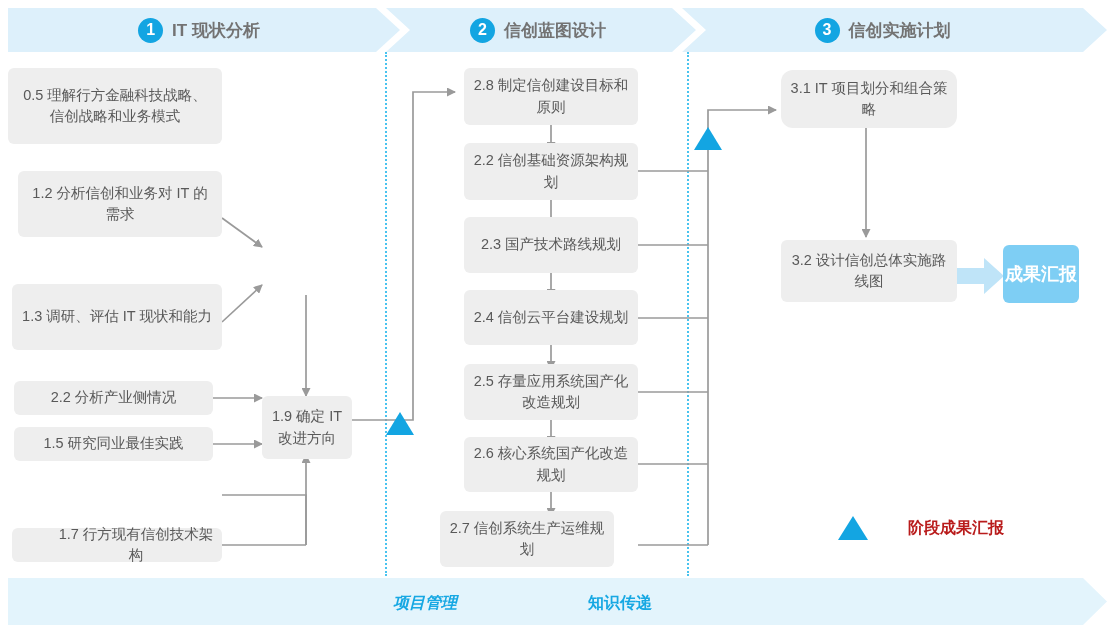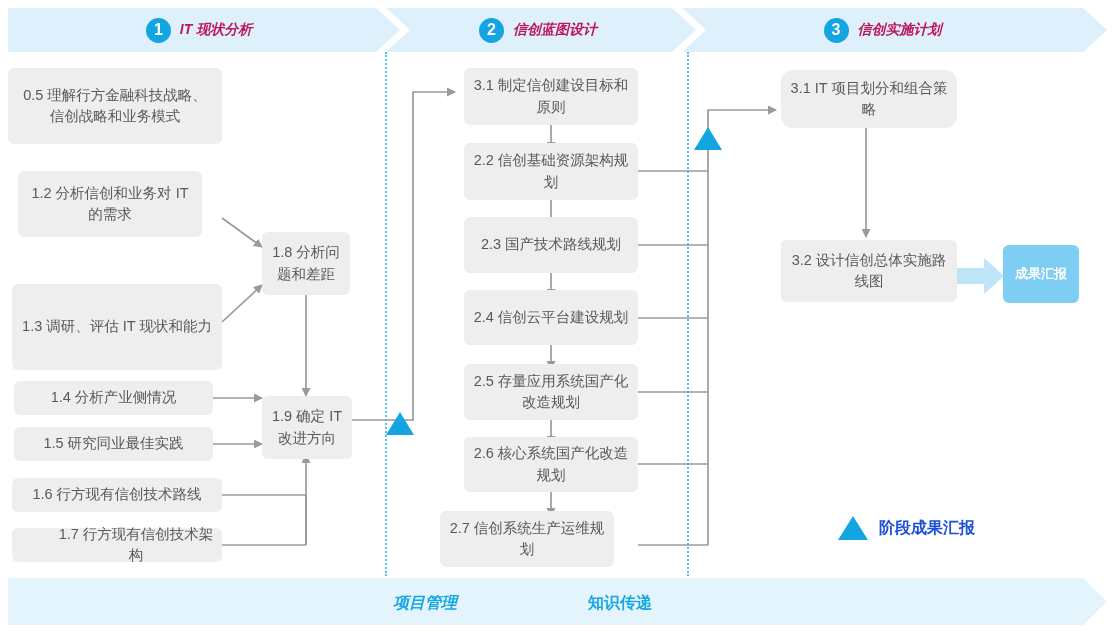--- a/index.html
+++ b/index.html
@@ -7,21 +7,21 @@
        font-family:"Liberation Sans","DejaVu Sans",sans-serif;}
   #stage{position:absolute;left:0;top:0;width:1115px;height:638px;}
 
   
   .phase{position:absolute;top:8px;height:44px;background:#ddf0fb;
          display:flex;align-items:center;justify-content:center;}
   .phase .inner{display:flex;align-items:center;gap:9px;}
   .badge{width:25px;height:25px;border-radius:50%;background:#13a5e2;color:#fff;
          font-size:16px;font-weight:bold;display:flex;align-items:center;
          justify-content:center;line-height:1;}
-  .phase-label{color:#be185d;font-size:14px;font-weight:bold;white-space:nowrap;font-style:italic;}
+  .phase-label{color:#737373;font-size:17px;font-weight:bold;white-space:nowrap;}
 
   .p1{left:8px;width:392px;
       clip-path:polygon(0 0, 368px 0, 392px 22px, 368px 44px, 0 44px);}
   .p2{left:386px;width:310px;
       clip-path:polygon(0 0, 286px 0, 310px 22px, 286px 44px, 0 44px, 24px 22px);}
   .p3{left:682px;width:425px;
       clip-path:polygon(0 0, 401px 0, 425px 22px, 401px 44px, 0 44px, 24px 22px);}
   .p1 .inner{margin-left:-10px}
   .p2 .inner{margin-left:-6px}
   .p3 .inner{margin-left:-24px}
@@ -30,28 +30,28 @@
   .vdot{position:absolute;width:0;border-left:2px dotted #49c3ef;}
 
   
   .box{position:absolute;background:#eeeeee;border-radius:6px;
        display:flex;align-items:center;justify-content:center;text-align:center;
        color:#595959;font-size:14.5px;line-height:1.45;padding:4px 8px;
        box-sizing:border-box;}
 
   
   .chip{position:absolute;background:#7ecef4;border-radius:6px;color:#ffffff;
-        font-size:13px;font-weight:bold;line-height:1.35;text-align:left;
+        font-size:18px;font-weight:bold;line-height:1.35;text-align:left;
         display:flex;align-items:center;justify-content:center;}
 
   
   .legend{position:absolute;display:flex;align-items:center;gap:11px;}
   .legend .tri{width:0;height:0;border-left:15px solid transparent;
                border-right:15px solid transparent;border-bottom:24px solid #13a5e2;}
-  .legend .txt{color:#1d4ed8;font-size:16px;font-weight:bold;white-space:nowrap;}
+  .legend .txt{color:#b91c1c;font-size:16px;font-weight:bold;white-space:nowrap;margin-left:29px;}
 
   
   .footer{position:absolute;left:8px;top:578px;width:1099px;height:47px;
           background:#e3f4fc;
           clip-path:polygon(0 0, 1075px 0, 1099px 23.5px, 1075px 47px, 0 47px);}
   .foot-lbl{position:absolute;top:593px;color:#17a8e3;font-size:16px;
             font-weight:bold;white-space:nowrap;}
 
   
   .mtri{position:absolute;width:0;height:0;border-left:14px solid transparent;
@@ -130,30 +130,28 @@
       <line x1="866" y1="128" x2="866" y2="237" marker-end="url(#ah)"></line>
     </g>
 
     <path d="M949,268 L984,268 L984,258 L1004,276 L984,294 L984,284 L949,284 z" fill="#bfe4f8"></path>
   </svg>
 
   <div class="mtri" style="left:386px;top:412px;"></div>
   <div class="mtri" style="left:694px;top:127px;"></div>
 
   <div class="box" style="left:8px;top:68px;width:214px;height:76px;">0.5 理解行方金融科技战略、信创战略和业务模式</div>
-  <div class="box" style="left:18px;top:171px;width:184px;height:66px;">1.2 分析信创和业务对 IT 的需求</div>
-  <div class="box" style="left:12px;top:284px;width:210px;height:86px;">1.3 调研、评估 IT 现状和能力</div>
-  <div class="box" style="left:14px;top:381px;width:199px;height:34px;">1.4 分析产业侧情况</div>
+  <div class="box" style="left:18px;top:171px;width:204px;height:66px;">1.2 分析信创和业务对 IT 的需求</div>
+  <div class="box" style="left:12px;top:284px;width:210px;height:66px;">1.3 调研、评估 IT 现状和能力</div>
+  <div class="box" style="left:14px;top:381px;width:199px;height:34px;">2.2 分析产业侧情况</div>
   <div class="box" style="left:14px;top:427px;width:199px;height:34px;">1.5 研究同业最佳实践</div>
-  <div class="box" style="left:12px;top:478px;width:210px;height:34px;">1.6 行方现有信创技术路线</div>
   <div class="box" style="left:12px;top:528px;width:210px;height:34px;padding-left:46px;">1.7 行方现有信创技术架构</div>
-  <div class="box" style="left:262px;top:232px;width:88px;height:63px;">1.8 分析问题和差距</div>
   <div class="box" style="left:262px;top:396px;width:90px;height:63px;">1.9 确定 IT 改进方向</div>
 
-  <div class="box" style="left:464px;top:68px;width:174px;height:57px;">3.1 制定信创建设目标和原则</div>
+  <div class="box" style="left:464px;top:68px;width:174px;height:57px;">2.8 制定信创建设目标和原则</div>
   <div class="box" style="left:464px;top:143px;width:174px;height:57px;">2.2 信创基础资源架构规划</div>
   <div class="box" style="left:464px;top:217px;width:174px;height:56px;">2.3 国产技术路线规划</div>
   <div class="box" style="left:464px;top:290px;width:174px;height:55px;">2.4 信创云平台建设规划</div>
   <div class="box" style="left:464px;top:364px;width:174px;height:56px;">2.5 存量应用系统国产化改造规划</div>
   <div class="box" style="left:464px;top:437px;width:174px;height:55px;">2.6 核心系统国产化改造规划</div>
   <div class="box" style="left:440px;top:511px;width:174px;height:56px;">2.7 信创系统生产运维规划</div>
 
   <div class="box" style="left:781px;top:70px;width:176px;height:58px;border-radius:12px;">3.1 IT 项目划分和组合策略</div>
   <div class="box" style="left:781px;top:240px;width:176px;height:62px;">3.2 设计信创总体实施路线图</div>
 

